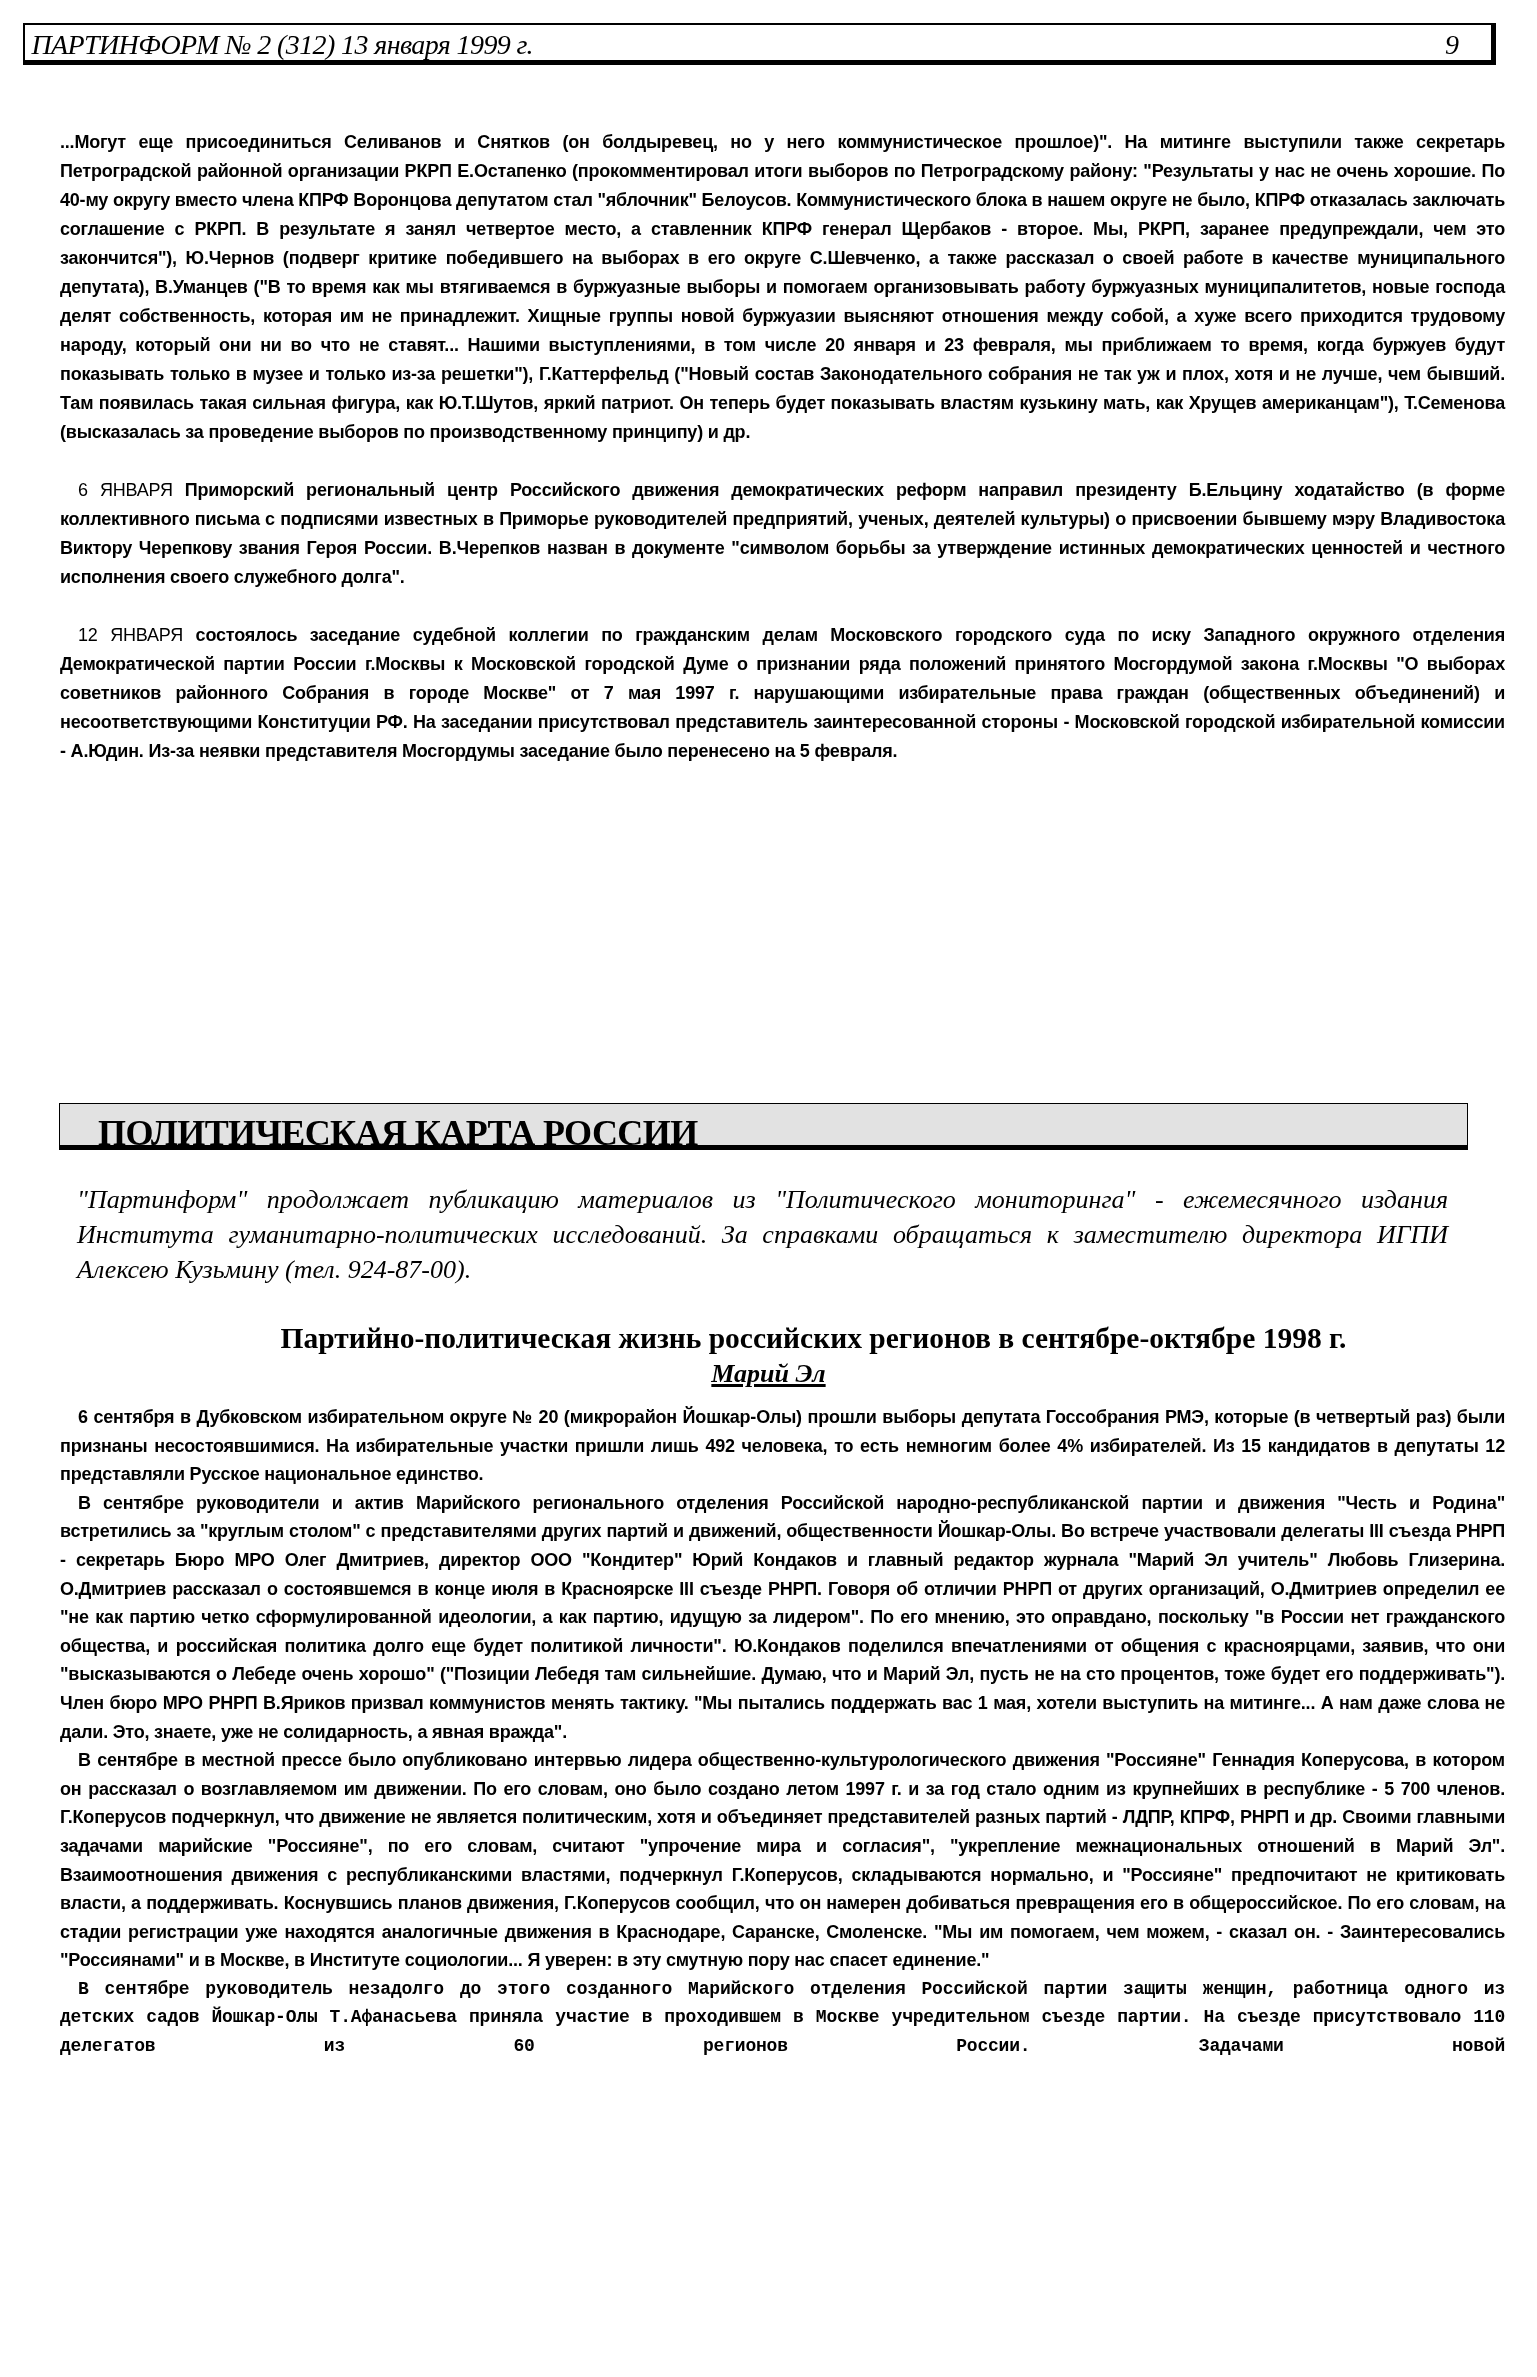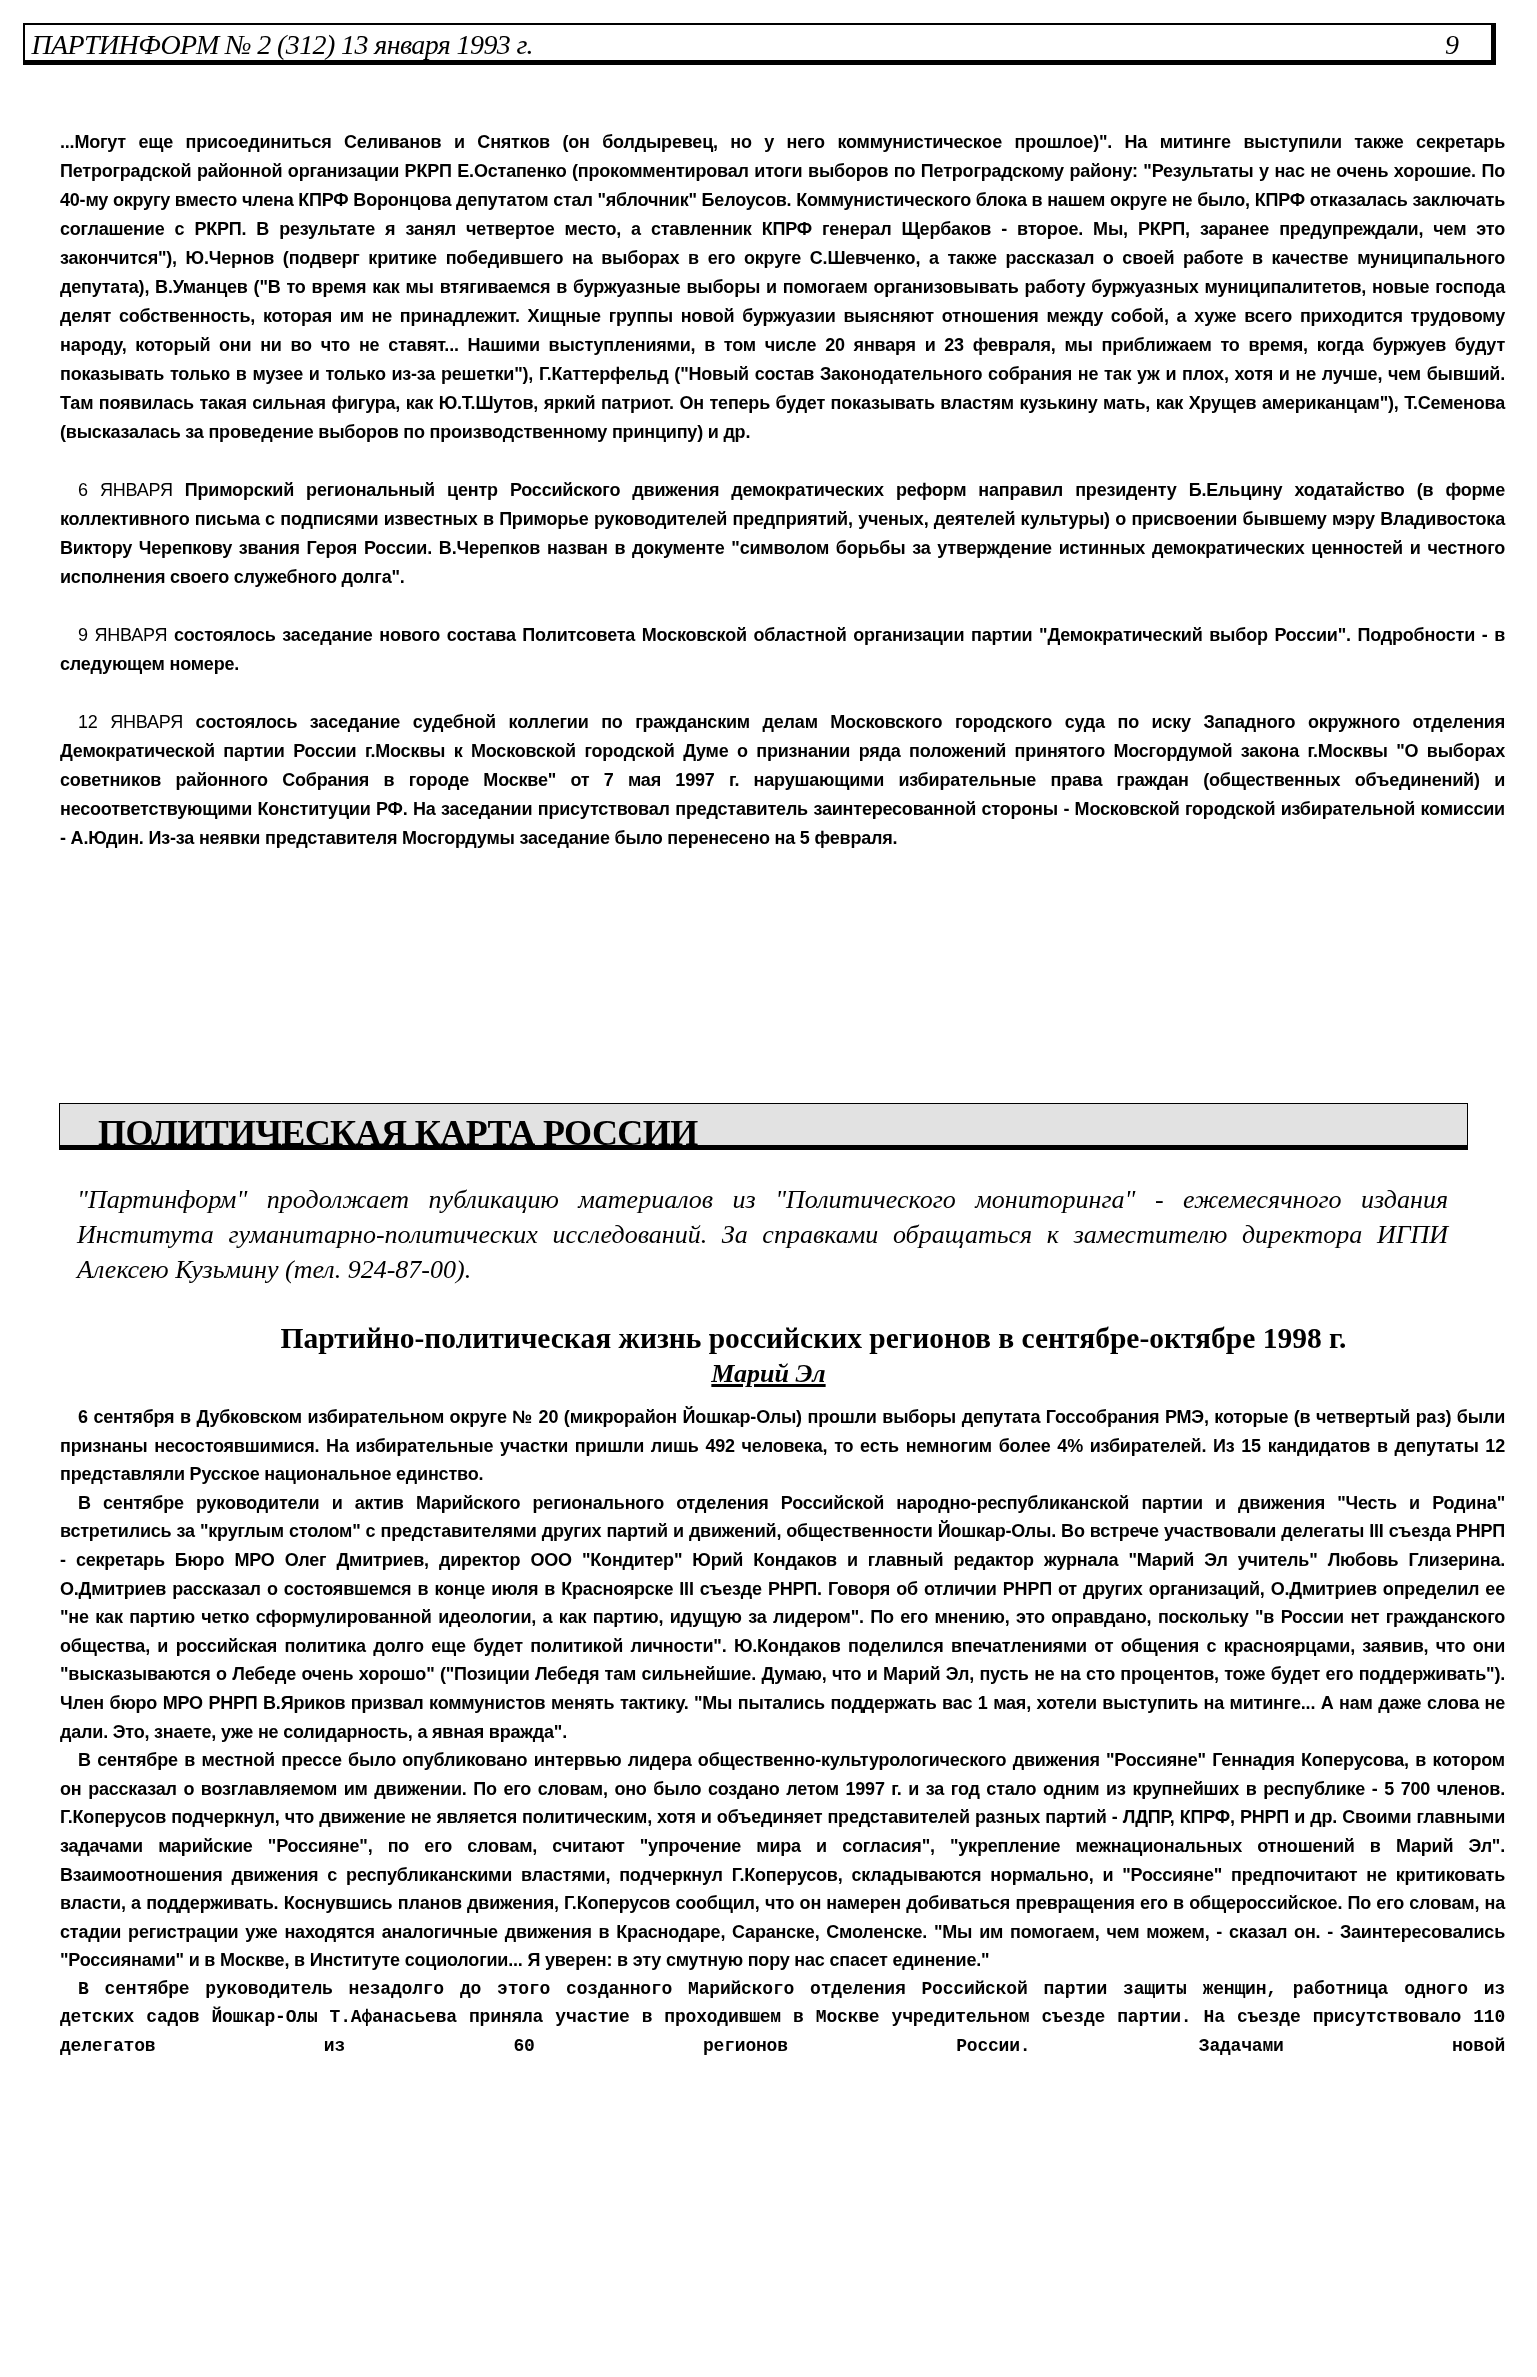--- a/index.html
+++ b/index.html
@@ -47,28 +47,27 @@
     position:absolute; left:0; top:1359px; width:1537px; text-align:center;
     font-family:Liberation Serif, serif; font-style:italic; font-weight:bold; font-size:26px;
     text-decoration:underline; text-decoration-thickness:2.6px;
   }
   .region-text { top:1391px; line-height:28.6px;margin-top:12px; }
 </style>
 </head>
 <body>
 
 <div class="header-box">
-  <span class="header-title">ПАРТИНФОРМ № 2 (312) 13 января 1993 г.</span>
+  <span class="header-title">ПАРТИНФОРМ № 2 (312) 13 января 1999 г.</span>
   <span class="header-page">9</span>
 </div>
 
 <div class="body-text" style="top:128px;">
   <p>...Могут еще присоединиться Селиванов и Снятков (он болдыревец, но у него коммунистическое прошлое)". На митинге выступили также секретарь Петроградской районной организации РКРП Е.Остапенко (прокомментировал итоги выборов по Петроградскому району: "Результаты у нас не очень хорошие. По 40-му округу вместо члена КПРФ Воронцова депутатом стал "яблочник" Белоусов. Коммунистического блока в нашем округе не было, КПРФ отказалась заключать соглашение с РКРП. В результате я занял четвертое место, а ставленник КПРФ генерал Щербаков - второе. Мы, РКРП, заранее предупреждали, чем это закончится"), Ю.Чернов (подверг критике победившего на выборах в его округе С.Шевченко, а также рассказал о своей работе в качестве муниципального депутата), В.Уманцев ("В то время как мы втягиваемся в буржуазные выборы и помогаем организовывать работу буржуазных муниципалитетов, новые господа делят собственность, которая им не принадлежит. Хищные группы новой буржуазии выясняют отношения между собой, а хуже всего приходится трудовому народу, который они ни во что не ставят... Нашими выступлениями, в том числе 20 января и 23 февраля, мы приближаем то время, когда буржуев будут показывать только в музее и только из-за решетки"), Г.Каттерфельд ("Новый состав Законодательного собрания не так уж и плох, хотя и не лучше, чем бывший. Там появилась такая сильная фигура, как Ю.Т.Шутов, яркий патриот. Он теперь будет показывать властям кузькину мать, как Хрущев американцам"), Т.Семенова (высказалась за проведение выборов по производственному принципу) и др.</p>
   <p class="para-gap indent"><span class="date">6 ЯНВАРЯ</span><span> Приморский региональный центр Российского движения демократических реформ направил президенту Б.Ельцину ходатайство (в форме коллективного письма с подписями известных в Приморье руководителей предприятий, ученых, деятелей культуры) о присвоении бывшему мэру Владивостока Виктору Черепкову звания Героя России. В.Черепков назван в документе "символом борьбы за утверждение истинных демократических ценностей и честного исполнения своего служебного долга".</span></p>
-  <p class="para-gap indent"><span class="date">9 ЯНВАРЯ</span><span> состоялось заседание нового состава Политсовета Московской областной организации партии "Демократический выбор России". Подробности - в следующем номере.</span></p>
   <p class="para-gap indent"><span class="date">12 ЯНВАРЯ</span><span> состоялось заседание судебной коллегии по гражданским делам Московского городского суда по иску Западного окружного отделения Демократической партии России г.Москвы к Московской городской Думе о признании ряда положений принятого Мосгордумой закона г.Москвы "О выборах советников районного Собрания в городе Москве" от 7 мая 1997 г. нарушающими избирательные права граждан (общественных объединений) и несоответствующими Конституции РФ. На заседании присутствовал представитель заинтересованной стороны - Московской городской избирательной комиссии - А.Юдин. Из-за неявки представителя Мосгордумы заседание было перенесено на 5 февраля.</span></p>
 </div>
 
 <div class="section-box">
   <span class="section-title">ПОЛИТИЧЕСКАЯ КАРТА РОССИИ</span>
 </div>
 
 <div class="intro">"Партинформ" продолжает публикацию материалов из "Политического мониторинга" - ежемесячного издания Института гуманитарно-политических исследований. За справками обращаться к заместителю директора ИГПИ Алексею Кузьмину (тел. 924-87-00).</div>
 
 <div class="article-title">Партийно-политическая жизнь российских регионов в сентябре-октябре 1998 г.</div>

